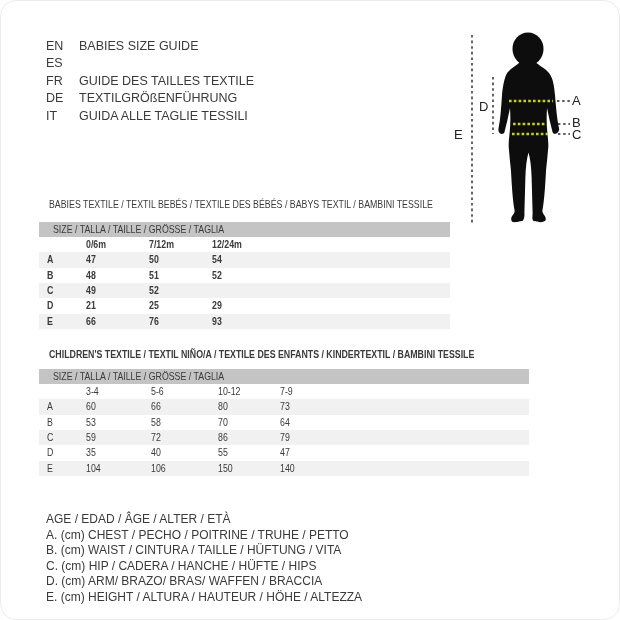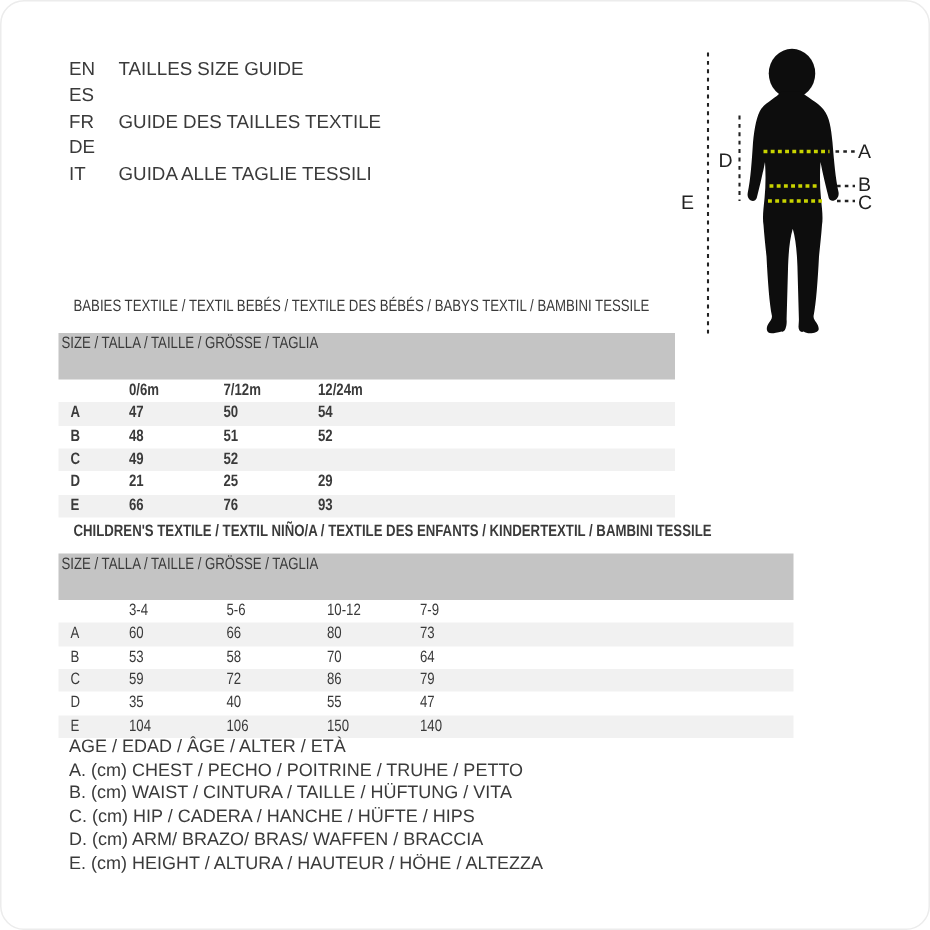--- a/index.html
+++ b/index.html
@@ -23,49 +23,50 @@
   
   .cond{display:inline-block;transform:scaleX(0.8);transform-origin:0 50%;white-space:nowrap;}
   
   .sec-title{position:absolute;left:48px;font-size:11px;white-space:nowrap;}
   .t-babies{top:197px;}
   .t-children{top:347px;font-weight:bold;}
   
   .table{position:absolute;left:38px;font-size:11px;}
   .tbl-babies{top:221px;width:411px;}
   .tbl-children{top:368px;width:490px;}
-  .size-bar{height:31px;line-height:15.5px;padding-left:2px;background:#c4c4c4;}
+  .size-bar{height:15px;line-height:15.5px;padding-left:14px;background:#c4c4c4;}
   .row{display:grid;height:15.35px;line-height:15.35px;}
   .tbl-babies .row{grid-template-columns:47px 63px 63px 1fr;font-weight:bold;}
   .tbl-children .row{grid-template-columns:47px 65px 67px 62px 1fr;}
   .row.shade{background:#f1f1f1;}
   .row .cell-label{padding-left:8px;}
   
-  .legend{position:absolute;left:45px;top:489px;font-size:12px;line-height:15.6px;}
+  .legend{position:absolute;left:45px;top:511px;font-size:12px;line-height:15.6px;}
   .legend div{white-space:nowrap;}
 </style>
 </head>
 <body>
 
 <div class="sheet">
 
   <div class="langs" id="langs">
       <div class="lang-row">
         <span class="code">EN</span>
-        <span class="name">TAILLES SIZE GUIDE</span>
+        <span class="name">BABIES SIZE GUIDE</span>
       </div>
       <div class="lang-row">
         <span class="code">ES</span>
       </div>
       <div class="lang-row">
         <span class="code">FR</span>
         <span class="name">GUIDE DES TAILLES TEXTILE</span>
       </div>
       <div class="lang-row">
         <span class="code">DE</span>
+        <span class="name">TEXTILGRÖßENFÜHRUNG</span>
       </div>
       <div class="lang-row">
         <span class="code">IT</span>
         <span class="name">GUIDA ALLE TAGLIE TESSILI</span>
       </div>
     </div>
 
   <svg class="figure-svg" width="180" height="205" viewBox="0 0 180 205">
     <ellipse cx="87" cy="28" rx="15.5" ry="16.5" class="body-fill" fill="#0d0d0d"></ellipse>
     <path class="body-fill" d="

